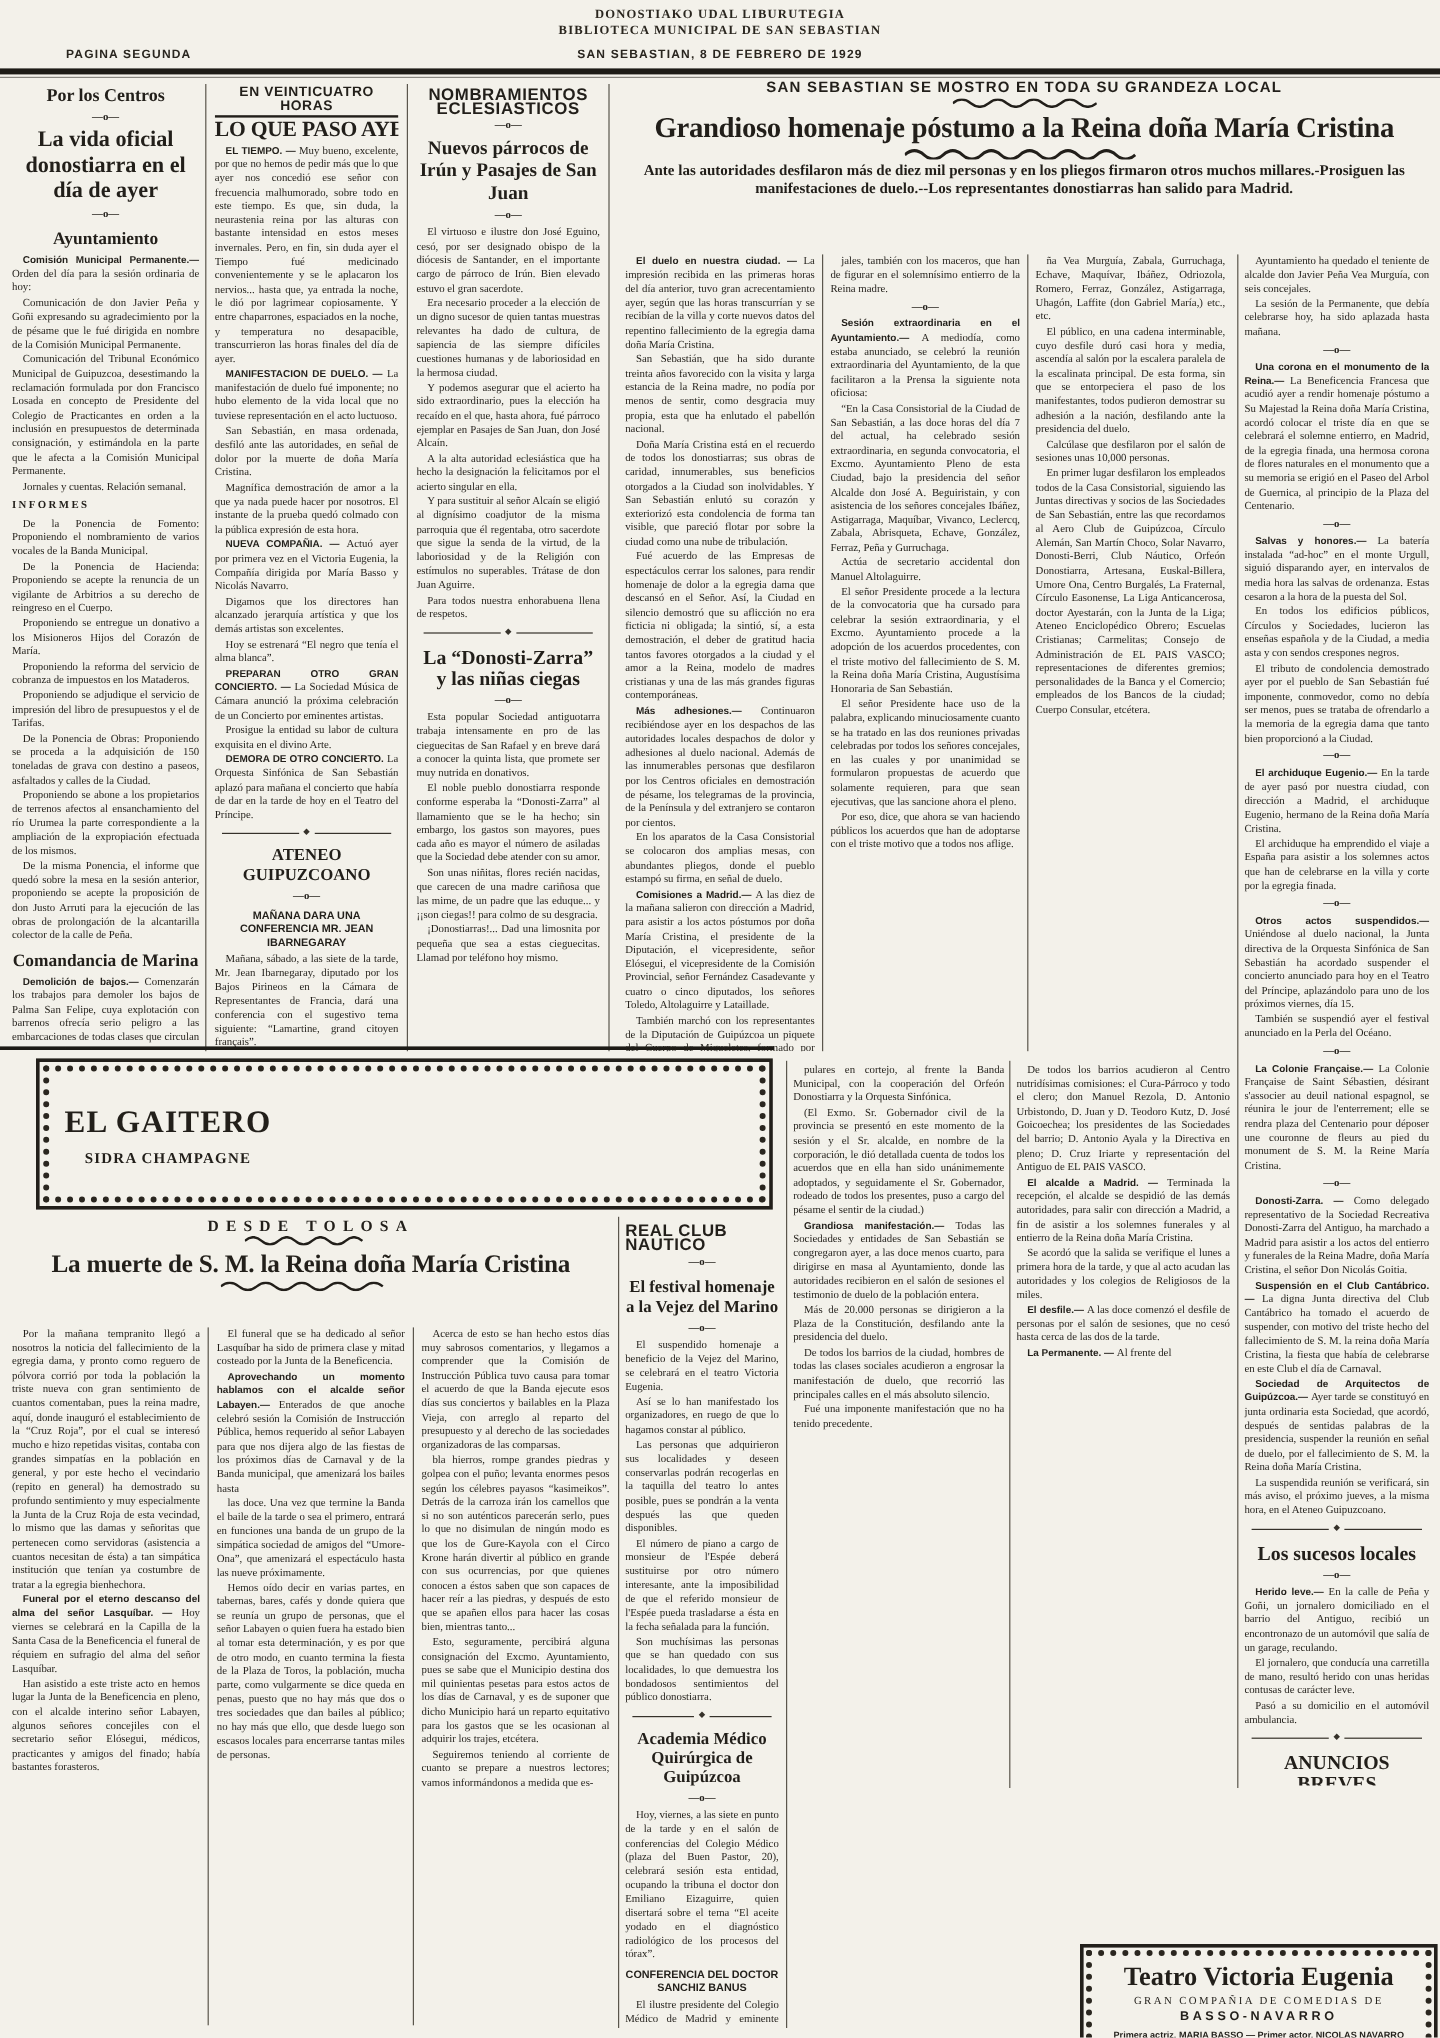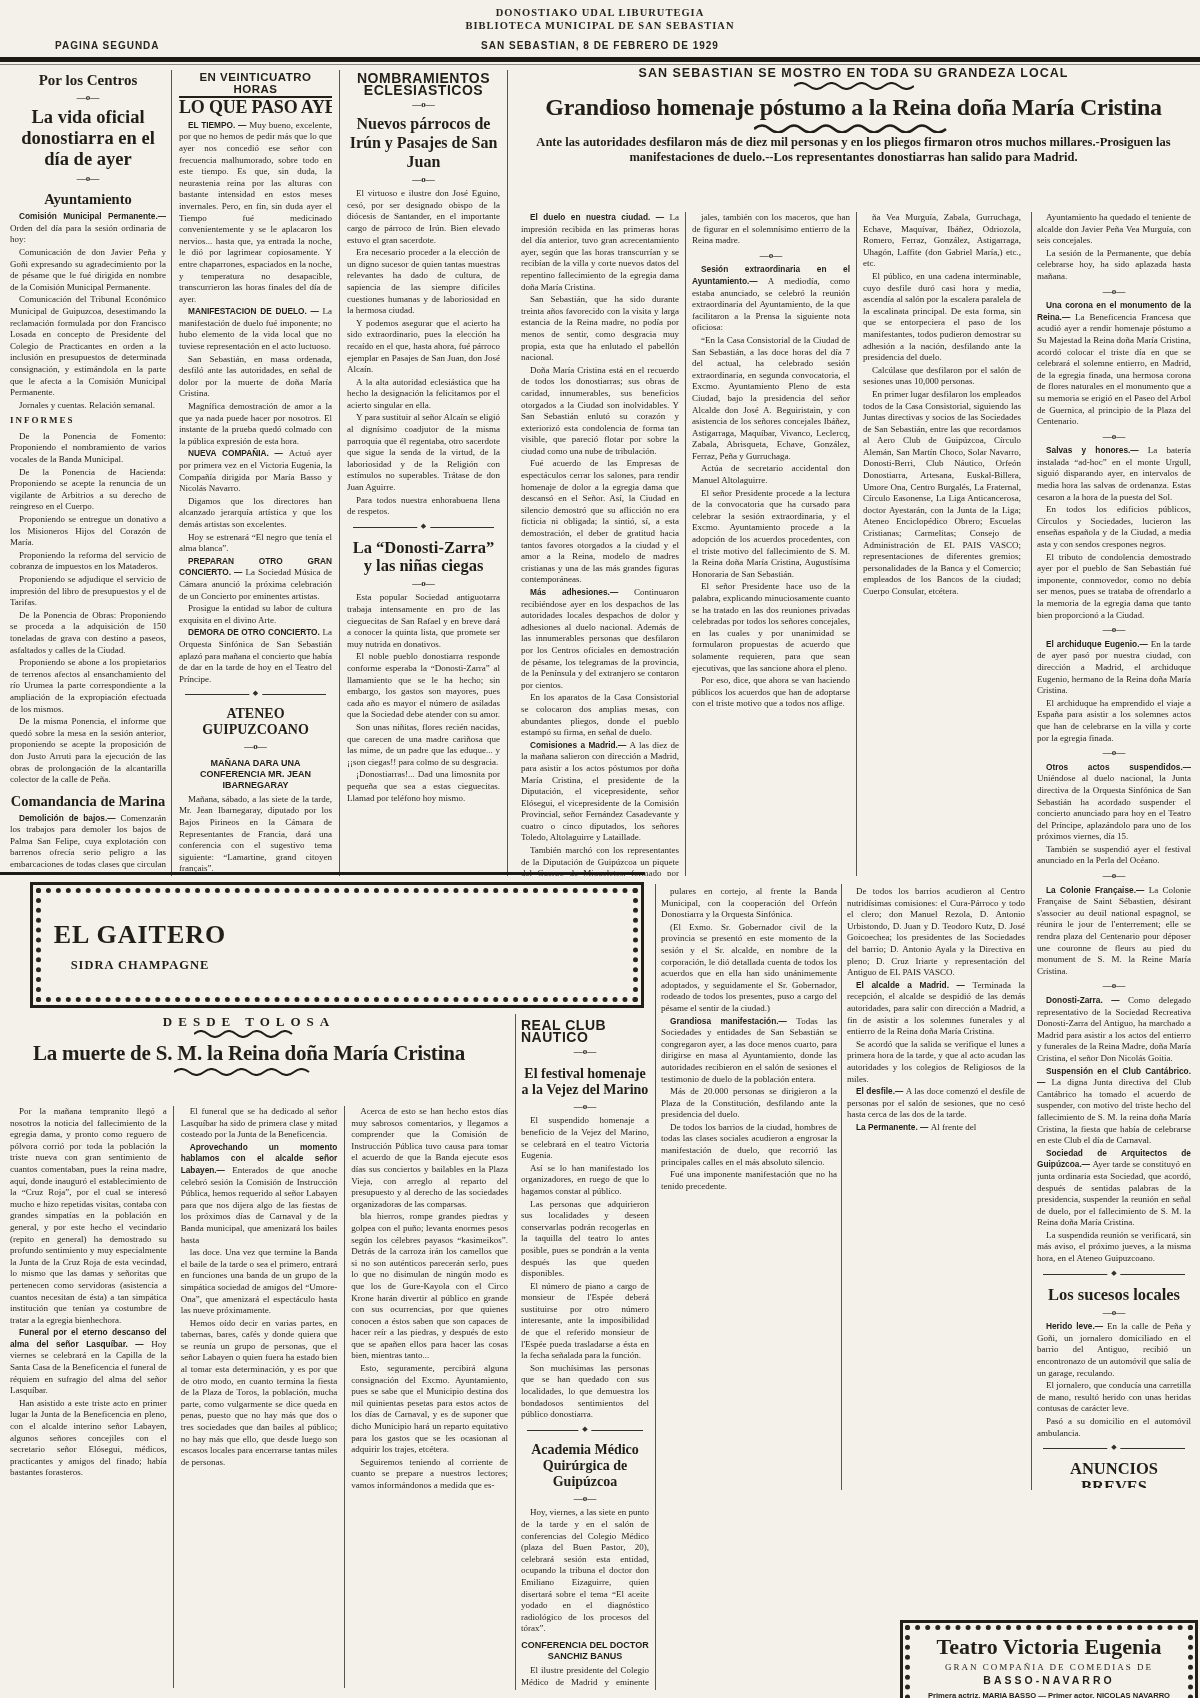--- a/index.html
+++ b/index.html
@@ -258,35 +258,35 @@
 
 <div class="abs ad" style="left:30px;top:882px;width:608px;height:120px;">
   <div class="ad-inner">
     <div class="ad-left">
       <div class="ad-brand">EL GAITERO</div>
       <div class="ad-sub">SIDRA CHAMPAGNE</div>
     </div>
   </div>
 </div>
 
-<div class="abs" style="left:0;top:1016px;width:498px;">
+<div class="abs" style="left:10px;top:1016px;width:498px;">
   <div class="tolkick">DESDE TOLOSA</div>
   <svg class="wave" width="110" height="8" viewBox="0 0 110 8">
       <path d="M0,4 q7,-6 14,0 t14,0 t14,0 t14,0 t14,0 t14,0 t14,0" fill="none" stroke="#221f1a" stroke-width="2"></path>
     </svg>
   <div class="toltitle">La muerte de S. M. la Reina doña María Cristina</div>
   <svg class="wave" width="150" height="8" viewBox="0 0 150 8">
       <path d="M0,4 q7.5,-6 15,0 t15,0 t15,0 t15,0 t15,0 t15,0 t15,0 t15,0 t15,0" fill="none" stroke="#221f1a" stroke-width="2"></path>
     </svg>
 </div>
 <div class="abs" style="left:10px;top:1106px;width:498px;height:582px;overflow:hidden;">
   <div class="tolcols">
       <div class="it it-p">Por la mañana tempranito llegó a nosotros la noticia del fallecimiento de la egregia dama, y pronto como reguero de pólvora corrió por toda la población la triste nueva con gran sentimiento de cuantos comentaban, pues la reina madre, aquí, donde inauguró el establecimiento de la “Cruz Roja”, por el cual se interesó mucho e hizo repetidas visitas, contaba con grandes simpatías en la población en general, y por este hecho el vecindario (repito en general) ha demostrado su profundo sentimiento y muy especialmente la Junta de la Cruz Roja de esta vecindad, lo mismo que las damas y señoritas que pertenecen como servidoras (asistencia a cuantos necesitan de ésta) a tan simpática institución que tenían ya costumbre de tratar a la egregia bienhechora.</div>
       <div class="it it-p"><b class="lead">Funeral por el eterno descanso del alma del señor Lasquíbar. — </b>Hoy viernes se celebrará en la Capilla de la Santa Casa de la Beneficencia el funeral de réquiem en sufragio del alma del señor Lasquíbar.</div>
-      <div class="it it-p">Han asistido a este triste acto en primer lugar la Junta de la Beneficencia en pleno, con el alcalde interino señor Labayen, algunos señores concejiles con el secretario señor Elósegui, médicos, practicantes y amigos del finado; había bastantes forasteros.</div>
+      <div class="it it-p">Han asistido a este triste acto en hemos lugar la Junta de la Beneficencia en pleno, con el alcalde interino señor Labayen, algunos señores concejiles con el secretario señor Elósegui, médicos, practicantes y amigos del finado; había bastantes forasteros.</div>
       <div class="it it-p">El funeral que se ha dedicado al señor Lasquíbar ha sido de primera clase y mitad costeado por la Junta de la Beneficencia.</div>
       <div class="it it-p"><b class="lead">Aprovechando un momento hablamos con el alcalde señor Labayen.— </b>Enterados de que anoche celebró sesión la Comisión de Instrucción Pública, hemos requerido al señor Labayen para que nos dijera algo de las fiestas de los próximos días de Carnaval y de la Banda municipal, que amenizará los bailes hasta</div>
       <div class="it it-p">las doce. Una vez que termine la Banda el baile de la tarde o sea el primero, entrará en funciones una banda de un grupo de la simpática sociedad de amigos del “Umore-Ona”, que amenizará el espectáculo hasta las nueve próximamente.</div>
       <div class="it it-p">Hemos oído decir en varias partes, en tabernas, bares, cafés y donde quiera que se reunía un grupo de personas, que el señor Labayen o quien fuera ha estado bien al tomar esta determinación, y es por que de otro modo, en cuanto termina la fiesta de la Plaza de Toros, la población, mucha parte, como vulgarmente se dice queda en penas, puesto que no hay más que dos o tres sociedades que dan bailes al público; no hay más que ello, que desde luego son escasos locales para encerrarse tantas miles de personas.</div>
       <div class="it it-p">Acerca de esto se han hecho estos días muy sabrosos comentarios, y llegamos a comprender que la Comisión de Instrucción Pública tuvo causa para tomar el acuerdo de que la Banda ejecute esos días sus conciertos y bailables en la Plaza Vieja, con arreglo al reparto del presupuesto y al derecho de las sociedades organizadoras de las comparsas.</div>
       <div class="it it-p">bla hierros, rompe grandes piedras y golpea con el puño; levanta enormes pesos según los célebres payasos “kasimeikos”. Detrás de la carroza irán los camellos que si no son auténticos parecerán serlo, pues lo que no disimulan de ningún modo es que los de Gure-Kayola con el Circo Krone harán divertir al público en grande con sus ocurrencias, por que quienes conocen a éstos saben que son capaces de hacer reír a las piedras, y después de esto que se apañen ellos para hacer las cosas bien, mientras tanto...</div>
       <div class="it it-p">Esto, seguramente, percibirá alguna consignación del Excmo. Ayuntamiento, pues se sabe que el Municipio destina dos mil quinientas pesetas para estos actos de los días de Carnaval, y es de suponer que dicho Municipio hará un reparto equitativo para los gastos que se les ocasionan al adquirir los trajes, etcétera.</div>
       <div class="it it-p">Seguiremos teniendo al corriente de cuanto se prepare a nuestros lectores; vamos informándonos a medida que es-</div>
     </div>
 </div>

